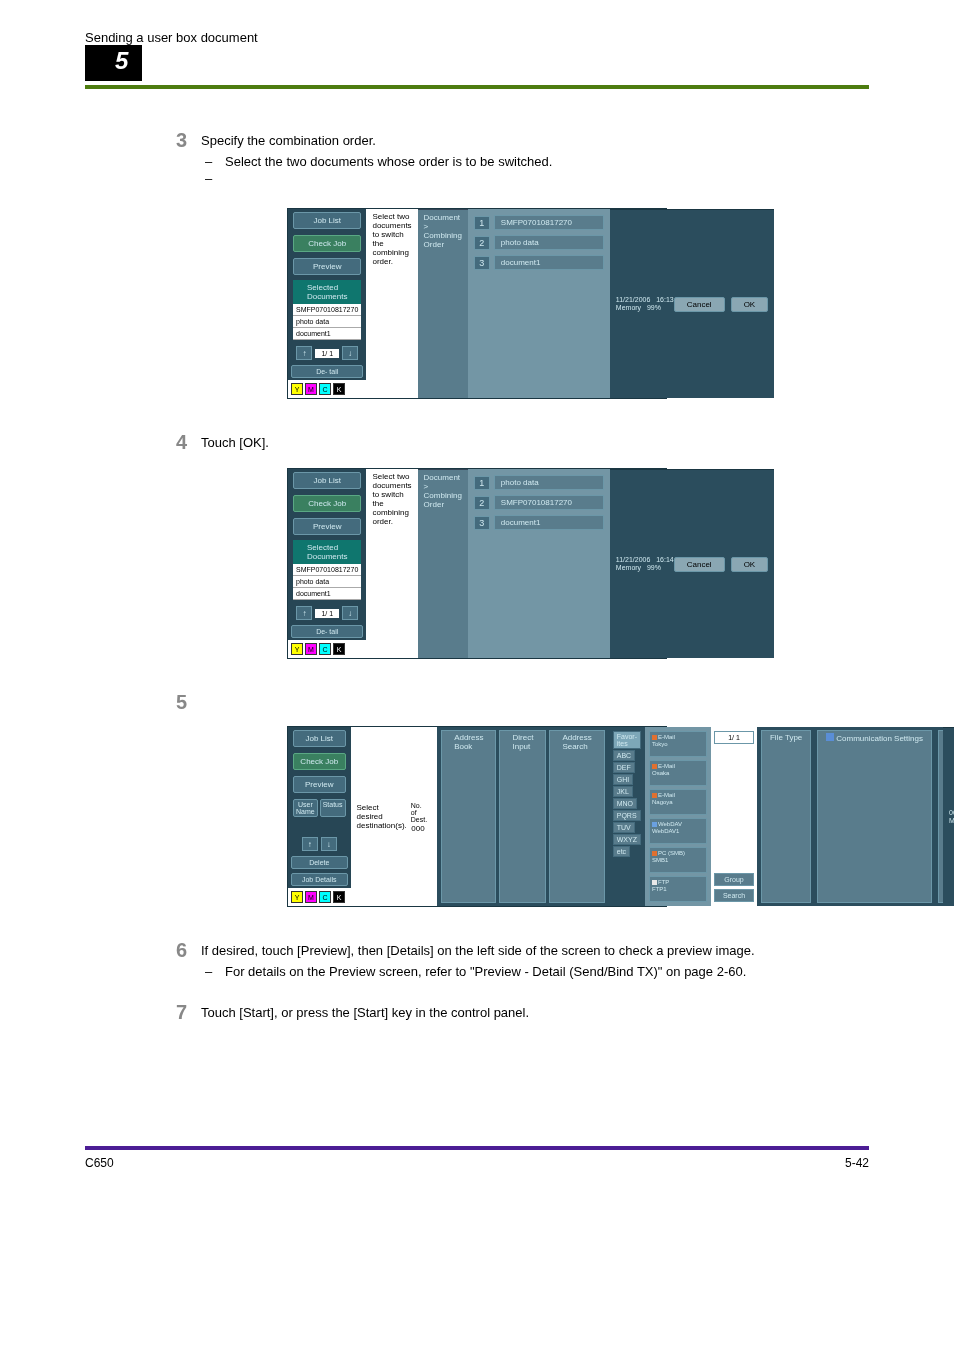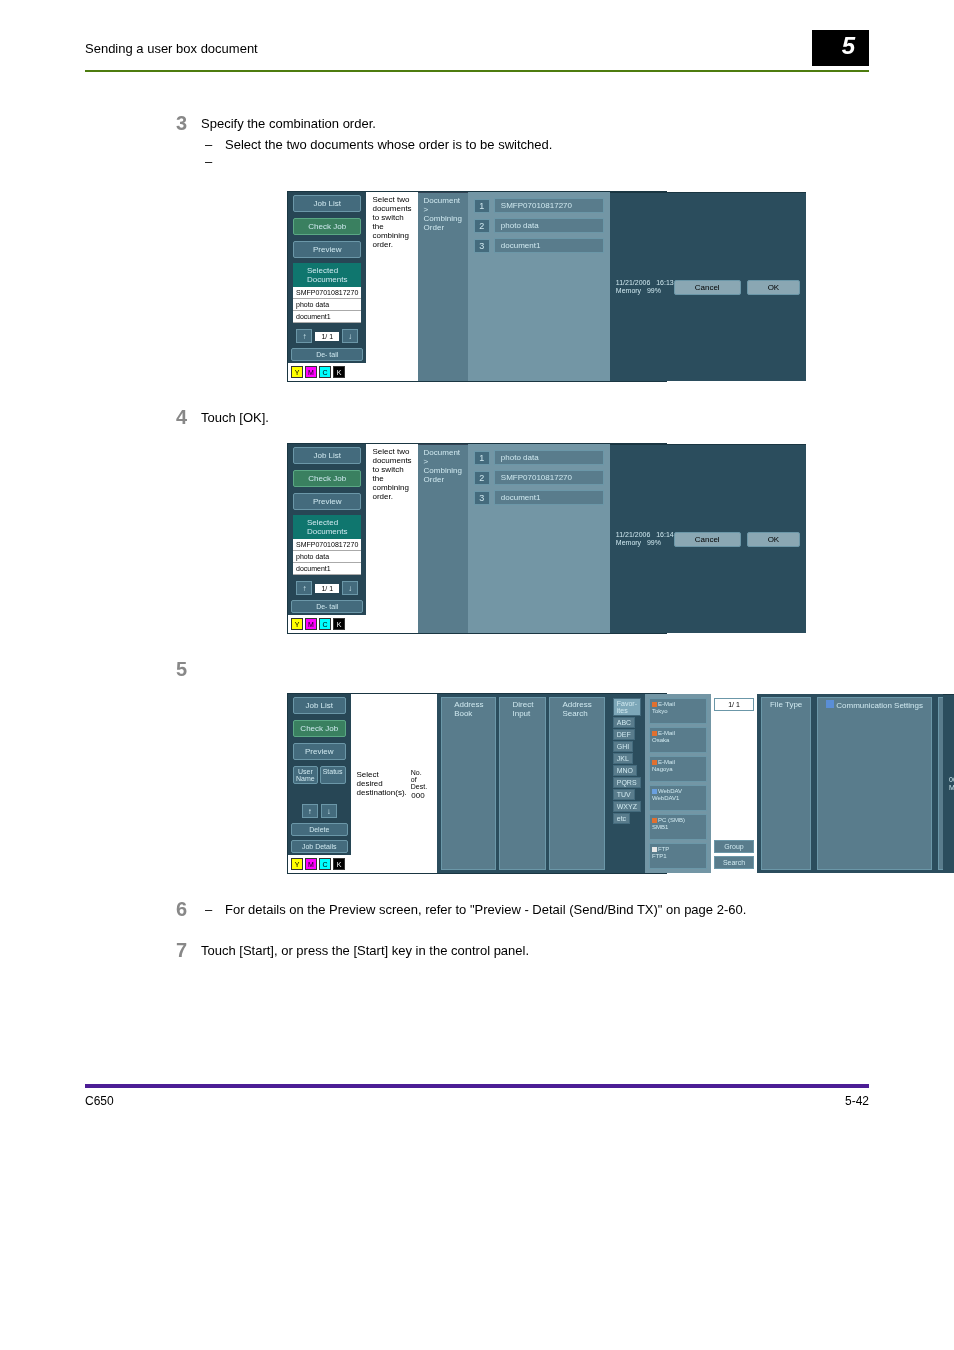--- a/index.html
+++ b/index.html
@@ -1,28 +1,28 @@
 <!DOCTYPE html>
 <html><head>
 <meta charset="utf-8">
 <style>
   * { box-sizing: border-box; margin: 0; padding: 0; }
   body { font-family: Arial, Helvetica, sans-serif; font-size: 13px; color: #000; background: #fff; width: 954px; margin: 0 auto; }
   .page { padding: 30px 85px 40px 85px; }
-  .header-row { display: flex; justify-content: space-between; align-items: center; border-bottom: 2px solid #4d7c0f; padding-bottom: 4px; margin-bottom: 40px; }
+  .header-row { display: flex; justify-content: space-between; align-items: flex-start; border-bottom: 4px solid #4d7c0f; padding-bottom: 4px; margin-bottom: 40px; flex-direction: column; }
   .header-title { font-size: 13px; }
   .header-num { background: #000; color: #fff; font-size: 24px; font-weight: bold; font-style: italic; padding: 2px 14px 6px 30px; }
   .step-block { display: flex; margin-bottom: 12px; }
   .step-num { width: 36px; font-size: 20px; font-weight: bold; color: #888; text-align: right; padding-right: 14px; flex-shrink: 0; margin-left: 80px; }
   .step-body { flex: 1; padding-top: 4px; }
   .step-text { margin-bottom: 6px; }
   .bullet-list { margin-left: 4px; margin-bottom: 10px; }
   .bullet-item { display: flex; margin-bottom: 2px; }
   .bullet-dash { width: 20px; flex-shrink: 0; }
-  .screen-wrap { display: flex; justify-content: center; margin: 8px 0 24px 0; }
+  .screen-wrap { display: flex; justify-content: center; margin: 8px 0 32px 0; }
 
   
   .panel { width: 380px; background: #2b4d5d; border: 1px solid #1a3642; font-size: 9px; color: #cfe8ef; font-family: Arial, sans-serif; }
   .panel-row { display: flex; }
   .panel-left { width: 86px; background: #274655; display: flex; flex-direction: column; }
   .panel-right { flex: 1; display: flex; flex-direction: row; }
   .btn { background: #446b7d; border: 1px solid #6b97a8; border-radius: 2px; text-align: center; padding: 3px 4px; margin: 3px 5px; font-size: 8px; }
   .btn.green { background: #3a8060; border-color: #5aa884; }
   .btn.dark { background: #446b7d; }
   .btn.small { padding: 2px 3px; font-size: 7px; margin: 2px 3px; }
@@ -35,21 +35,21 @@
   .page-ind { background:#fff; color:#000; padding:1px 6px; font-size:7px; }
   .top-msg { background:#fff; color:#000; padding:3px 6px; font-size:8px; }
   .breadcrumb { background:#597c8c; padding:3px 6px; font-size:8px; border-top:1px solid #345; }
   .order-area { background:#7396a5; flex:1; padding:6px; min-height:120px; }
   .order-row { display:flex; align-items:center; margin-bottom:5px; }
   .order-num { background:#446b7d; border:1px solid #6b97a8; width:16px; height:14px; display:flex; align-items:center; justify-content:center; margin-right:4px; }
   .order-name { background:#597c8c; border:1px solid #6b97a8; padding:2px 6px; width:110px; font-size:8px; }
   .bottom-bar { display:flex; justify-content:space-between; align-items:center; background:#2b4d5d; padding:2px 6px; border-top:1px solid #1a3642; }
   .status-info { font-size:7px; line-height:1.1; }
   .action-btns { display:flex; gap:6px; }
-  .action-btn { background:#8aa7b3; color:#000; border:1px solid #6b97a8; border-radius:2px; padding:2px 20px; font-size:8px; }
+  .action-btn { background:#8aa7b3; color:#000; border:1px solid #6b97a8; border-radius:2px; padding:2px 12px; font-size:8px; }
   .action-btn.start { background:#a21caf; color:#fff; }
   .toner-row { display:flex; gap:2px; padding:3px; background:#fff; }
   .toner { width:12px; height:12px; border:1px solid #333; font-size:7px; display:flex; align-items:center; justify-content:center; color:#000; }
   .toner.y{background:#ff0;} .toner.m{background:#f0f;} .toner.c{background:#0ff;} .toner.k{background:#000;color:#fff;}
 
   
   .tabs-row { display:flex; gap:3px; padding:3px 4px; background:#2b4d5d; }
   .tab { background:#597c8c; border:1px solid #6b97a8; padding:2px 12px; font-size:8px; }
   .letter-row { display:flex; gap:1px; padding:2px 4px; flex-wrap:wrap; }
   .letter { background:#597c8c; border:1px solid #446b7d; padding:1px 3px; font-size:7px; }
@@ -302,20 +302,21 @@
             </div>
           </div>
         </div>
       </div>
     </div>
   </div>
 
   <div class="step-block">
     <div class="step-num">6</div>
     <div class="step-body">
+      <div class="step-text">If desired, touch [Preview], then [Details] on the left side of the screen to check a preview image.</div>
       <div class="bullet-list">
         <div class="bullet-item">
             <div class="bullet-dash">–</div>
             <div>For details on the Preview screen, refer to "Preview - Detail (Send/Bind TX)" on page 2-60.</div>
           </div>
       </div>
     </div>
   </div>
 
   <div class="step-block">

